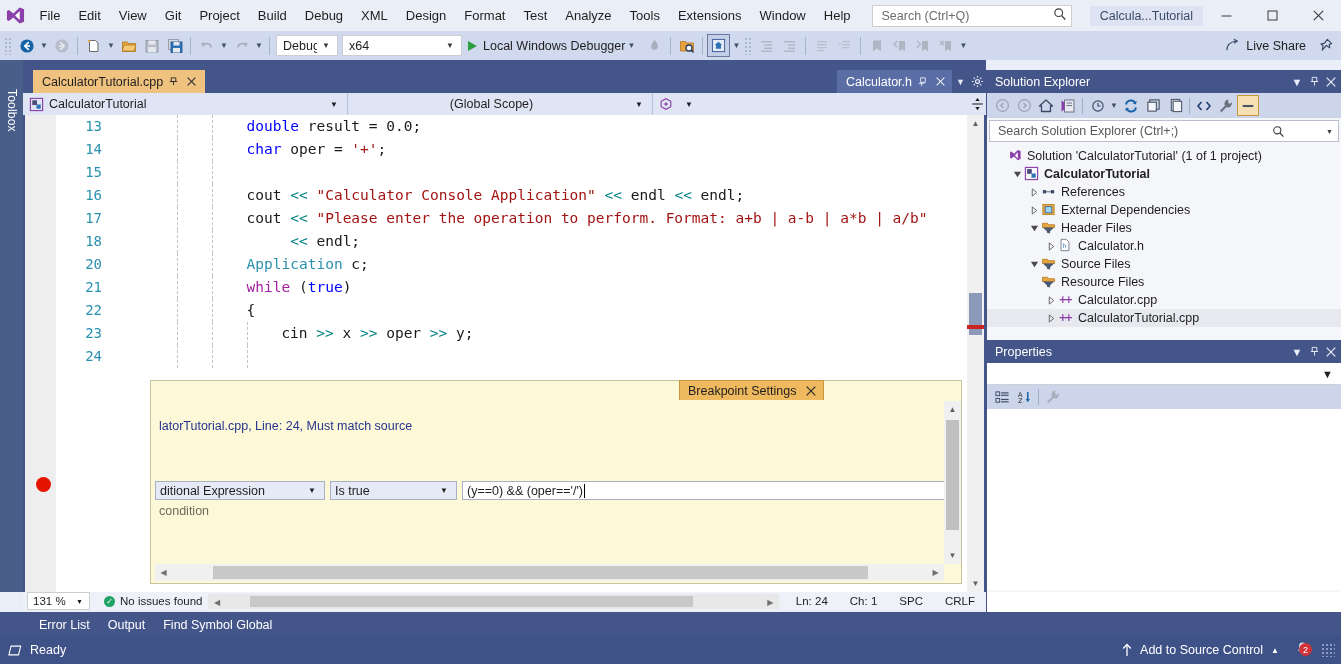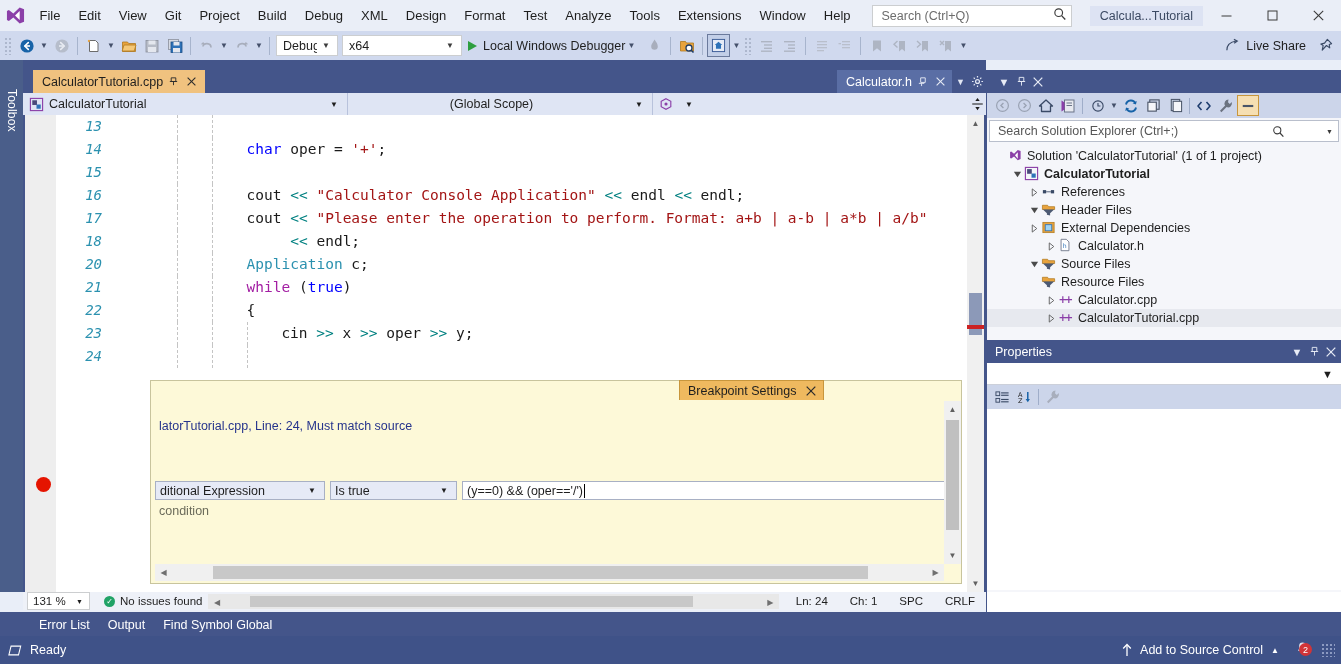--- a/index.html
+++ b/index.html
@@ -160,21 +160,21 @@
   #margin-strip {
     position: absolute; left: 0; top: 0; width: 31px; height: 477px; background: #eeeeee;
   }
   #code-area {
     position: absolute; left: 0; top: 0; width: 959px; height: 460px;
     font-family: "DejaVu Sans Mono", monospace; font-size: 14.5px; line-height: 23px;
   }
   .cline { position: relative; height: 23px; white-space: pre; }
   .lnum {
     position: absolute; left: 31px; width: 46px; text-align: right;
-    color: #2b91af; font-family: "DejaVu Sans Mono", monospace; font-size: 14px; font-style: italic;
+    color: #2b91af; font-family: "DejaVu Sans Mono", monospace; font-size: 14px;
   }
   .ctext { position: absolute; left: 152px; color: #1a1a1a; }
   .kw  { color: #0000ff; }
   .kwv { color: #a31fa3; }
   .typ { color: #2b91af; }
   .str { color: #a31515; }
   .op  { color: #008080; }
   .num { color: #1a1a1a; }
   .indent-guide {
     position: absolute; top: 0; width: 0; height: 23px;
@@ -708,21 +708,21 @@
         <line x1="1" y1="8" x2="13" y2="8" stroke="#1e1e1e" stroke-width="1.2"></line>
         <path d="M7 1 L4.5 4.5 h5 Z" fill="#1e1e1e"></path>
         <path d="M7 15 L4.5 11.5 h5 Z" fill="#1e1e1e"></path>
       </svg>
     </div>
   </div>
 
   <div id="editor">
     <div id="margin-strip"></div>
     <div id="code-area">
-        <div class="cline"><div class="indent-guide" style="left: 152px;"></div><div class="indent-guide" style="left: 186.8px;"></div><span class="lnum">13</span></div>
+        <div class="cline"><div class="indent-guide" style="left: 152px;"></div><div class="indent-guide" style="left: 186.8px;"></div><span class="lnum">13</span><span class="ctext" style="left: 221.6px;"><span class="kw">double</span> result = <span class="num">0.0</span>;</span></div>
         <div class="cline"><div class="indent-guide" style="left: 152px;"></div><div class="indent-guide" style="left: 186.8px;"></div><span class="lnum">14</span><span class="ctext" style="left: 221.6px;"><span class="kw">char</span> oper = <span class="str">'+'</span>;</span></div>
         <div class="cline"><div class="indent-guide" style="left: 152px;"></div><div class="indent-guide" style="left: 186.8px;"></div><span class="lnum">15</span><span class="ctext" style="left: 221.6px;"></span></div>
         <div class="cline"><div class="indent-guide" style="left: 152px;"></div><div class="indent-guide" style="left: 186.8px;"></div><span class="lnum">16</span><span class="ctext" style="left: 221.6px;">cout <span class="op">&lt;&lt;</span> <span class="str">"Calculator Console Application"</span> <span class="op">&lt;&lt;</span> endl <span class="op">&lt;&lt;</span> endl;</span></div>
         <div class="cline"><div class="indent-guide" style="left: 152px;"></div><div class="indent-guide" style="left: 186.8px;"></div><span class="lnum">17</span><span class="ctext" style="left: 221.6px;">cout <span class="op">&lt;&lt;</span> <span class="str">"Please enter the operation to perform. Format: a+b | a-b | a*b | a/b"</span></span></div>
         <div class="cline"><div class="indent-guide" style="left: 152px;"></div><div class="indent-guide" style="left: 186.8px;"></div><span class="lnum">18</span><span class="ctext" style="left: 221.6px;">     <span class="op">&lt;&lt;</span> endl;</span></div>
         <div class="cline"><div class="indent-guide" style="left: 152px;"></div><div class="indent-guide" style="left: 186.8px;"></div><span class="lnum">20</span><span class="ctext" style="left: 221.6px;"><span class="typ">Application</span> c;</span></div>
         <div class="cline"><div class="indent-guide" style="left: 152px;"></div><div class="indent-guide" style="left: 186.8px;"></div><span class="lnum">21</span><span class="ctext" style="left: 221.6px;"><span class="kwv">while</span> (<span class="kw">true</span>)</span></div>
         <div class="cline"><div class="indent-guide" style="left: 152px;"></div><div class="indent-guide" style="left: 186.8px;"></div><span class="lnum">22</span><span class="ctext" style="left: 221.6px;">{</span></div>
         <div class="cline"><div class="indent-guide" style="left: 152px;"></div><div class="indent-guide" style="left: 186.8px;"></div><div class="indent-guide" style="left: 221.6px;"></div><span class="lnum">23</span><span class="ctext" style="left: 256.4px;">cin <span class="op">&gt;&gt;</span> x <span class="op">&gt;&gt;</span> oper <span class="op">&gt;&gt;</span> y;</span></div>
         <div class="cline"><div class="indent-guide" style="left: 152px;"></div><div class="indent-guide" style="left: 186.8px;"></div><div class="indent-guide" style="left: 221.6px;"></div><span class="lnum">24</span><span class="ctext" style="left: 256.4px;"></span></div>
@@ -804,20 +804,21 @@
   </div>
 
   <div id="bottom-tabs">
     <div class="btab">Error List</div>
     <div class="btab">Output</div>
     <div class="btab">Find Symbol Global</div>
   </div>
 
   <div id="solexp">
     <div class="panel-title">
+      <span class="pt-text">Solution Explorer</span>
       <span class="pt-btn">▼</span>
       <span class="pt-btn">
         <svg width="11" height="11" viewBox="0 0 12 12">
           <path d="M2 6 h8 M6 6 v4.5 M3.5 1.5 h5 v4.5 h-5 z" fill="none" stroke="#e8ecf6" stroke-width="1"></path>
         </svg>
       </span>
       <span class="pt-btn">
         <svg width="10" height="10" viewBox="0 0 10 10">
           <line x1="0.7" y1="0.7" x2="9.3" y2="9.3" stroke="#e8ecf6" stroke-width="1.2"></line>
           <line x1="9.3" y1="0.7" x2="0.7" y2="9.3" stroke="#e8ecf6" stroke-width="1.2"></line>
@@ -940,40 +941,40 @@
           <span class="t-icon"><svg width="15" height="15" viewBox="0 0 16 16">
               <rect x="2" y="6.5" width="3.5" height="3.5" fill="#3a4a66"></rect>
               <rect x="10.5" y="6.5" width="3.5" height="3.5" fill="#3a4a66"></rect>
               <rect x="5.5" y="7.9" width="5" height="0.9" fill="#3a4a66"></rect>
             </svg></span>
           <span class="t-label">References</span>
         </div>
         <div class="tnode" style="padding-left: 40px;">
           <span class="t-exp">
             <svg width="9" height="9" viewBox="0 0 10 10">
+              <path d="M2.5 1 L7.5 5 L2.5 9 Z" fill="none" stroke="#5b5b5b" stroke-width="1"></path>
+            </svg>
+          </span>
+          <span class="t-icon"><svg width="15" height="15" viewBox="0 0 16 16">
+              <rect x="2" y="2.5" width="12" height="11" fill="#e8a33d" stroke="#b07a1f" stroke-width=".8"></rect>
+              <rect x="4.5" y="5" width="7" height="6.5" fill="#9fd3f2" stroke="#2e72b8" stroke-width=".9"></rect>
+            </svg></span>
+          <span class="t-label">External Dependencies</span>
+        </div>
+        <div class="tnode" style="padding-left: 40px;">
+          <span class="t-exp">
+            <svg width="9" height="9" viewBox="0 0 10 10">
               <path d="M1 2 L9 2 L5 8 Z" fill="#4a4a4a"></path>
             </svg>
           </span>
           <span class="t-icon"><svg width="15" height="15" viewBox="0 0 16 16">
               <path d="M1.5 3.5 h5.5 l1.2 1.5 h6.3 v3 h-13 z" fill="#e8a33d" stroke="#b07a1f" stroke-width=".8"></path>
               <path d="M2 8 h12 l-4.3 4 v2.5 l-3.4 -1 v-1.5 z" fill="#4d5a73"></path>
             </svg></span>
           <span class="t-label">Header Files</span>
-        </div>
-        <div class="tnode" style="padding-left: 40px;">
-          <span class="t-exp">
-            <svg width="9" height="9" viewBox="0 0 10 10">
-              <path d="M2.5 1 L7.5 5 L2.5 9 Z" fill="none" stroke="#5b5b5b" stroke-width="1"></path>
-            </svg>
-          </span>
-          <span class="t-icon"><svg width="15" height="15" viewBox="0 0 16 16">
-              <rect x="2" y="2.5" width="12" height="11" fill="#e8a33d" stroke="#b07a1f" stroke-width=".8"></rect>
-              <rect x="4.5" y="5" width="7" height="6.5" fill="#9fd3f2" stroke="#2e72b8" stroke-width=".9"></rect>
-            </svg></span>
-          <span class="t-label">External Dependencies</span>
         </div>
         <div class="tnode" style="padding-left: 57px;">
           <span class="t-exp">
             <svg width="9" height="9" viewBox="0 0 10 10">
               <path d="M2.5 1 L7.5 5 L2.5 9 Z" fill="none" stroke="#5b5b5b" stroke-width="1"></path>
             </svg>
           </span>
           <span class="t-icon"><svg width="14" height="14" viewBox="0 0 16 16">
               <path d="M3.5 1.5 h6 l3 3 v10 h-9 z" fill="#fff" stroke="#6b7488" stroke-width="1"></path>
               <text x="5.5" y="11" font-family="DejaVu Sans, sans-serif" font-size="7" fill="#2e72b8">h</text>

